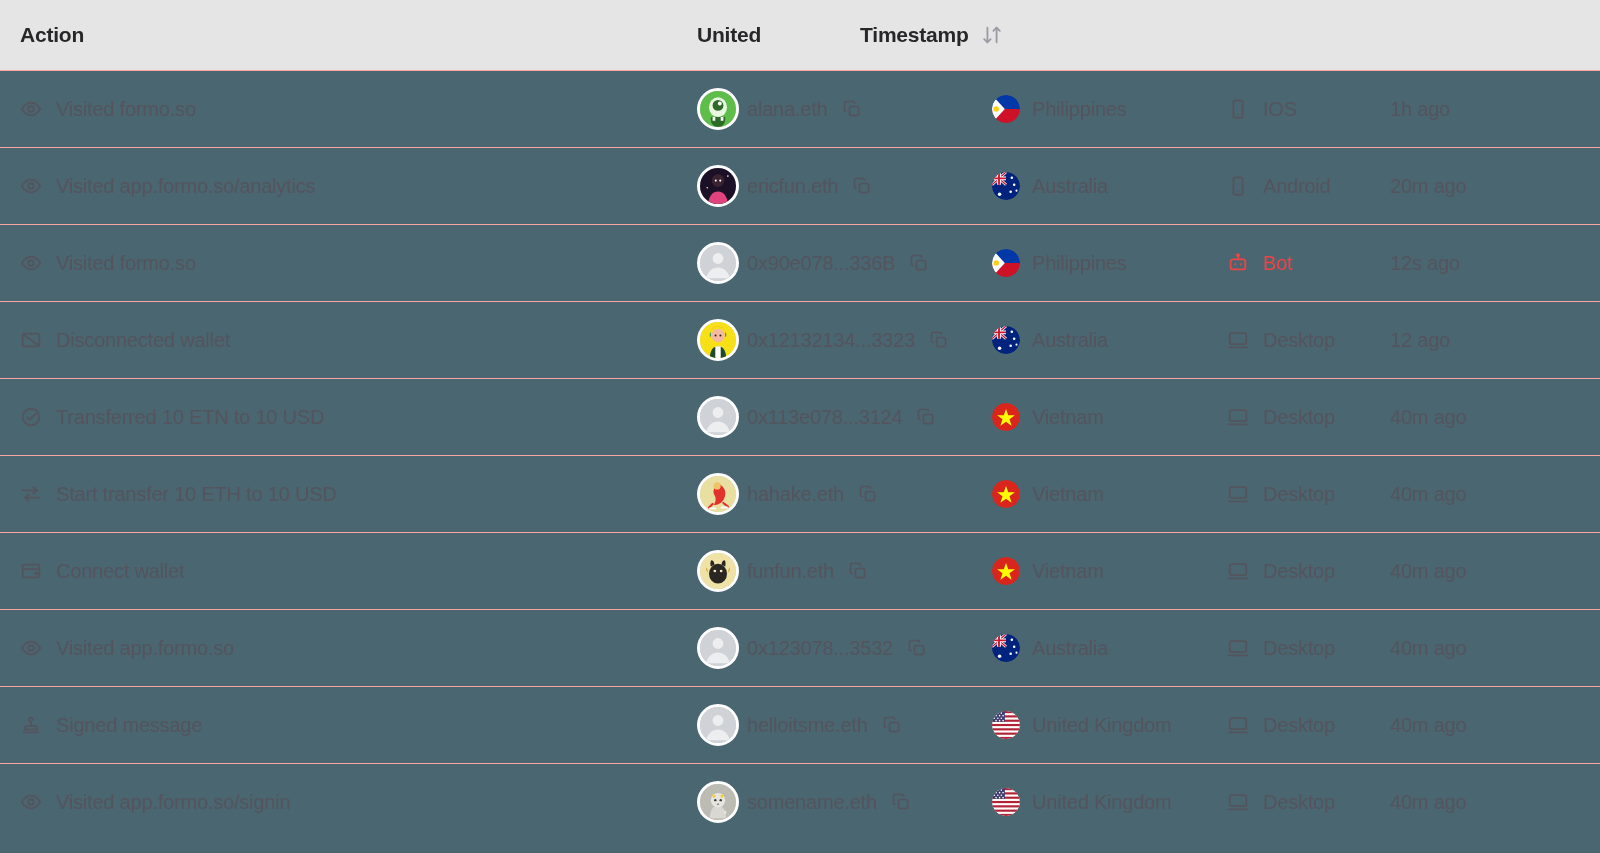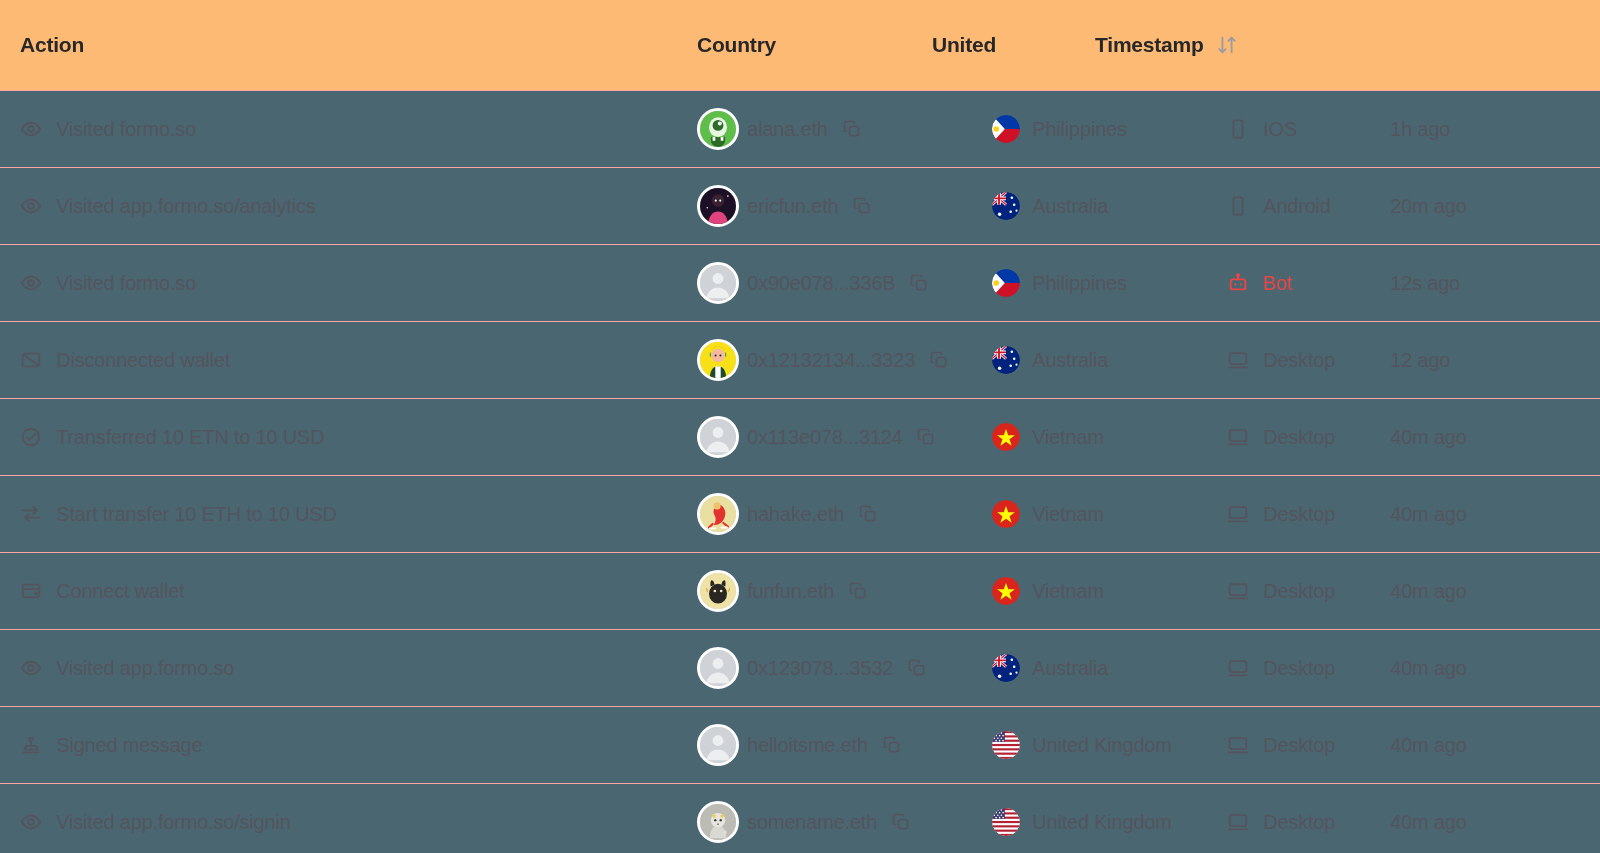--- a/index.html
+++ b/index.html
@@ -10,24 +10,24 @@
     background: #4a6670;
     font-family: "Liberation Sans", sans-serif;
   }
   .table-wrap {
     width: 1600px;
     height: 853px;
     background: #4a6670;
     position: relative;
   }
   .thead {
-    height: 90px;
+    height: 70px;
     display: flex;
     align-items: center;
-    background: #fdba74;
+    background: #e5e5e5;
   }
   .th {
     color: #27272a;
     font-size: 21px;
     font-weight: 700;
     letter-spacing: -0.2px;
     display: flex;
     align-items: center;
     white-space: nowrap;
   }
@@ -111,23 +111,20 @@
   .addr-text { display: inline-block; }
 </style>
 </head>
 <body>
 
 <div class="table-wrap">
 
   <div class="thead">
     <div class="th c-action">
         <span>Action</span>
-      </div>
-    <div class="th c-country">
-        <span>Country</span>
       </div>
     <div class="th c-device">
         <span>United</span>
       </div>
     <div class="th c-timestamp">
       <span>Timestamp</span>
       <span class="sort-icon">
         <svg width="22" height="22" viewBox="0 0 24 24" fill="none" stroke="currentColor" stroke-width="2" stroke-linecap="round" stroke-linejoin="round">
           <path d="M7 4v16"></path>
             <path d="M3.5 16.5 7 20l3.5-3.5"></path>

